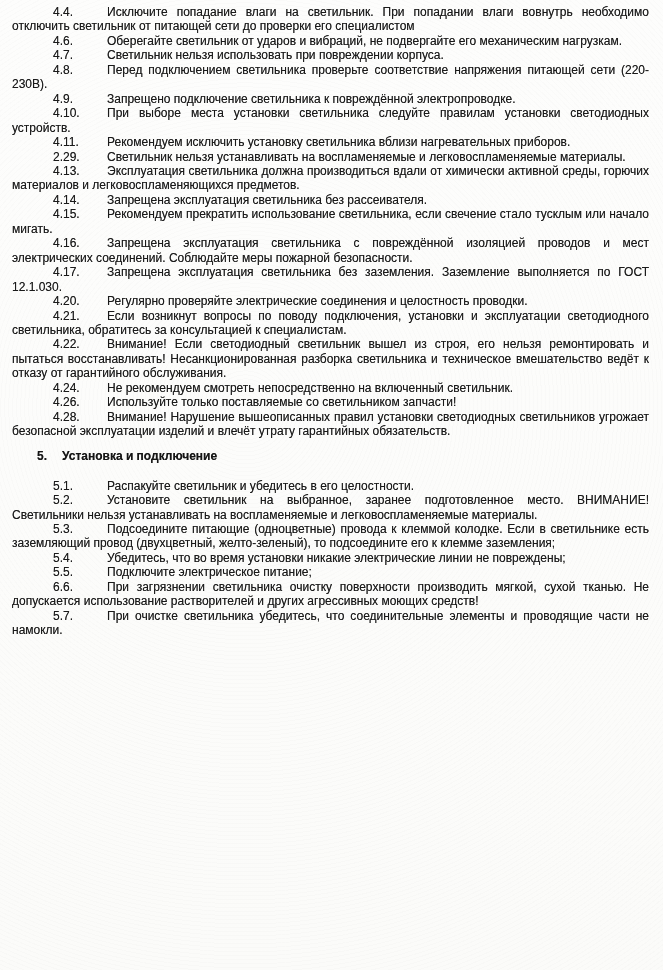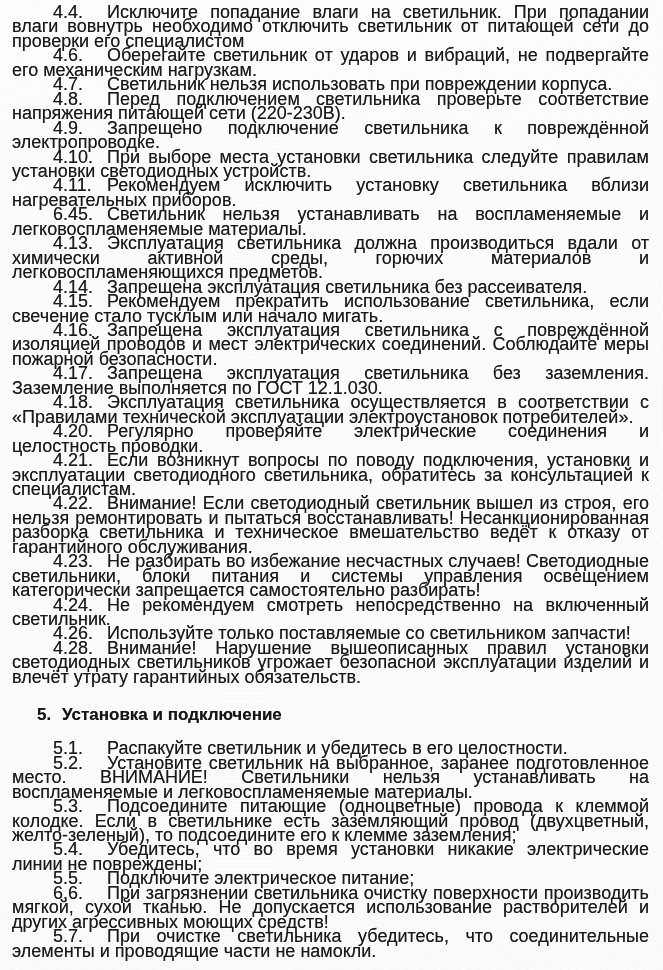--- a/index.html
+++ b/index.html
@@ -19,33 +19,33 @@
     color: #1a1a1a;
     font-family: "Liberation Sans", sans-serif;
     overflow: hidden;
     box-sizing: border-box;
     padding: 5px 14px 0 12px;
   }
   p.item {
     margin: 0;
     text-align: justify;
     text-indent: 41px;
-    font-size: 18px;
+    font-size: 12px;
     line-height: 14.45px;
     text-shadow: 0 0 0.4px rgba(0,0,0,0.55);
   }
   .num {
     display: inline-block;
     width: 54px;
     text-indent: 0;
   }
   h2.sec-heading {
-    font-size: 17px;
+    font-size: 12px;
     font-weight: bold;
-    margin: 21px 0 16px 0;
+    margin: 10px 0 16px 0;
     padding-left: 25px;
     text-indent: 0;
     color: #161616;
     text-shadow: 0 0 0.4px rgba(0,0,0,0.6);
   }
   .hnum {
     display: inline-block;
     width: 25px;
   }
 </style>
@@ -55,31 +55,29 @@
 <div class="page">
 
   <div>
     <p class="item"><span class="num">4.4.</span><span>Исключите попадание влаги на светильник. При попадании влаги вовнутрь необходимо отключить светильник от питающей сети до проверки его специалистом</span></p>
     <p class="item"><span class="num">4.6.</span><span>Оберегайте светильник от ударов и вибраций, не подвергайте его механическим нагрузкам.</span></p>
     <p class="item"><span class="num">4.7.</span><span>Светильник нельзя использовать при повреждении корпуса.</span></p>
     <p class="item"><span class="num">4.8.</span><span>Перед подключением светильника проверьте соответствие напряжения питающей сети (220-230В).</span></p>
     <p class="item"><span class="num">4.9.</span><span>Запрещено подключение светильника к повреждённой электропроводке.</span></p>
     <p class="item"><span class="num">4.10.</span><span>При выборе места установки светильника следуйте правилам установки светодиодных устройств.</span></p>
     <p class="item"><span class="num">4.11.</span><span>Рекомендуем исключить установку светильника вблизи нагревательных приборов.</span></p>
-    <p class="item"><span class="num">6.45.</span><span>Светильник нельзя устанавливать на воспламеняемые и легковоспламеняемые материалы.</span></p>
+    <p class="item"><span class="num">2.29.</span><span>Светильник нельзя устанавливать на воспламеняемые и легковоспламеняемые материалы.</span></p>
     <p class="item"><span class="num">4.13.</span><span>Эксплуатация светильника должна производиться вдали от химически активной среды, горючих материалов и легковоспламеняющихся предметов.</span></p>
     <p class="item"><span class="num">4.14.</span><span>Запрещена эксплуатация светильника без рассеивателя.</span></p>
     <p class="item"><span class="num">4.15.</span><span>Рекомендуем прекратить использование светильника, если свечение стало тусклым или начало мигать.</span></p>
     <p class="item"><span class="num">4.16.</span><span>Запрещена эксплуатация светильника с повреждённой изоляцией проводов и мест электрических соединений. Соблюдайте меры пожарной безопасности.</span></p>
     <p class="item"><span class="num">4.17.</span><span>Запрещена эксплуатация светильника без заземления. Заземление выполняется по ГОСТ 12.1.030.</span></p>
-    <p class="item"><span class="num">4.18.</span><span>Эксплуатация светильника осуществляется в соответствии с «Правилами технической эксплуатации электроустановок потребителей».</span></p>
     <p class="item"><span class="num">4.20.</span><span>Регулярно проверяйте электрические соединения и целостность проводки.</span></p>
     <p class="item"><span class="num">4.21.</span><span>Если возникнут вопросы по поводу подключения, установки и эксплуатации светодиодного светильника, обратитесь за консультацией к специалистам.</span></p>
     <p class="item"><span class="num">4.22.</span><span>Внимание! Если светодиодный светильник вышел из строя, его нельзя ремонтировать и пытаться восстанавливать! Несанкционированная разборка светильника и техническое вмешательство ведёт к отказу от гарантийного обслуживания.</span></p>
-    <p class="item"><span class="num">4.23.</span><span>Не разбирать во избежание несчастных случаев! Светодиодные светильники, блоки питания и системы управления освещением категорически запрещается самостоятельно разбирать!</span></p>
     <p class="item"><span class="num">4.24.</span><span>Не рекомендуем смотреть непосредственно на включенный светильник.</span></p>
     <p class="item"><span class="num">4.26.</span><span>Используйте только поставляемые со светильником запчасти!</span></p>
     <p class="item"><span class="num">4.28.</span><span>Внимание! Нарушение вышеописанных правил установки светодиодных светильников угрожает безопасной эксплуатации изделий и влечёт утрату гарантийных обязательств.</span></p>
   </div>
 
   <h2 class="sec-heading"><span class="hnum">5.</span><span>Установка и подключение</span></h2>
 
   <div>
     <p class="item"><span class="num">5.1.</span><span>Распакуйте светильник и убедитесь в его целостности.</span></p>
     <p class="item"><span class="num">5.2.</span><span>Установите светильник на выбранное, заранее подготовленное место. ВНИМАНИЕ! Светильники нельзя устанавливать на воспламеняемые и легковоспламеняемые материалы.</span></p>

